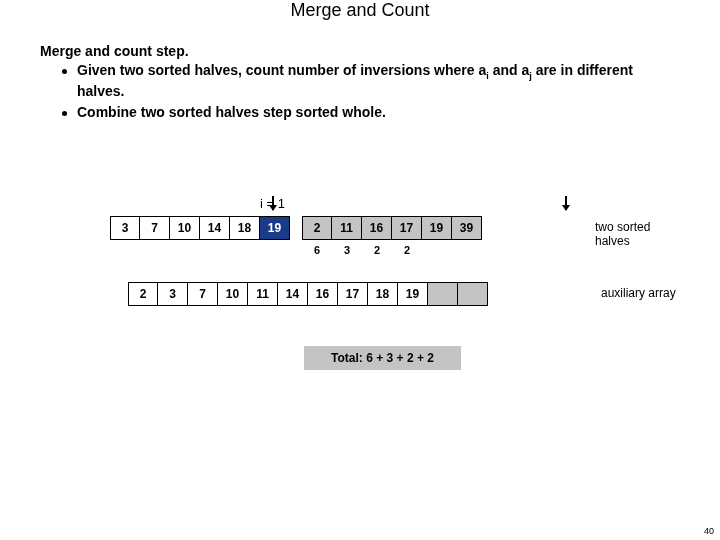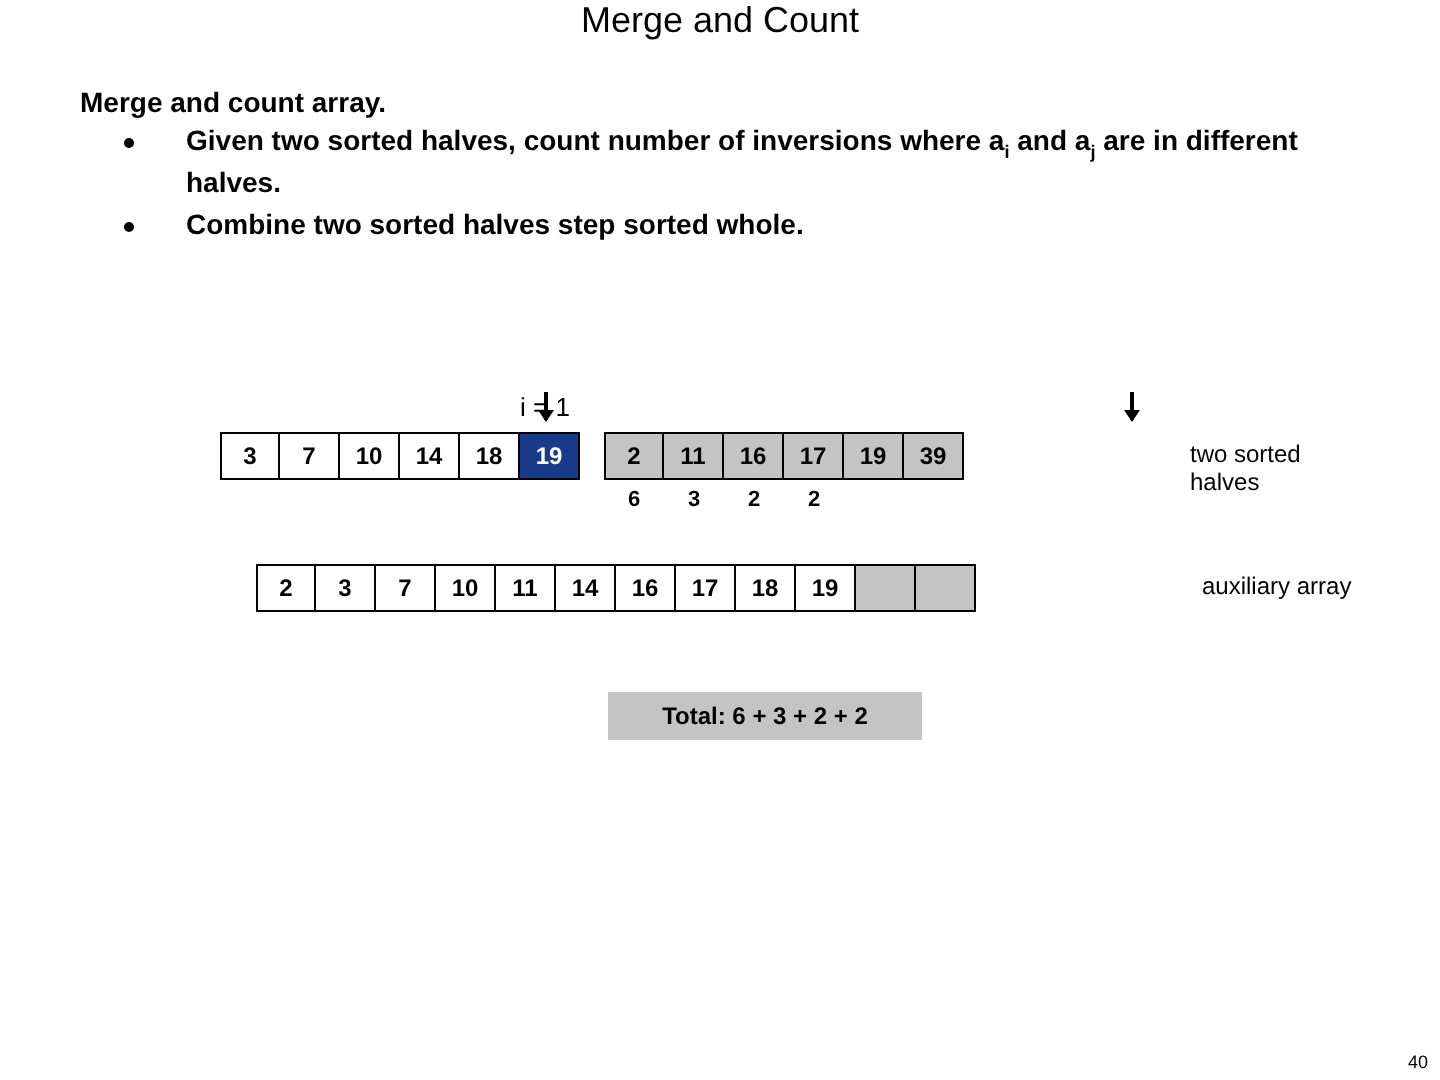--- a/index.html
+++ b/index.html
@@ -21,21 +21,20 @@
   .content {
     padding: 22px 40px 0 40px;
   }
   .step-heading { font-weight: bold; }
   .bullets { margin: 2px 0 0 22px; }
   .bullet {
     display: flex;
     align-items: flex-start;
     margin-top: 2px;
     font-weight: bold;
-    gap: 16px;
   }
   .bullet .dot {
     width: 5px; height: 5px; border-radius: 50%;
     background: #000; margin: 8px 10px 0 0; flex: none;
   }
   .bullet .txt { line-height: 1.35; }
   sub { font-size: 0.65em; vertical-align: sub; }
 
   .diagram {
     position: relative;
@@ -118,21 +117,21 @@
     color: #000;
     font-family: Arial, sans-serif;
   }
 </style>
 </head>
 <body>
 
 <div class="title">Merge and Count</div>
 
 <div class="content">
-  <div class="step-heading">Merge and count array.</div>
+  <div class="step-heading">Merge and count step.</div>
   <div class="bullets">
     <div class="bullet">
       <div class="dot"></div>
       <div class="txt">
         <span>Given two sorted halves, count number of inversions where a</span><sub>i</sub><span> and a</span><sub>j</sub><span> are in different halves.</span>
       </div>
     </div>
     <div class="bullet">
       <div class="dot"></div>
       <div class="txt">Combine two sorted halves step sorted whole.</div>

